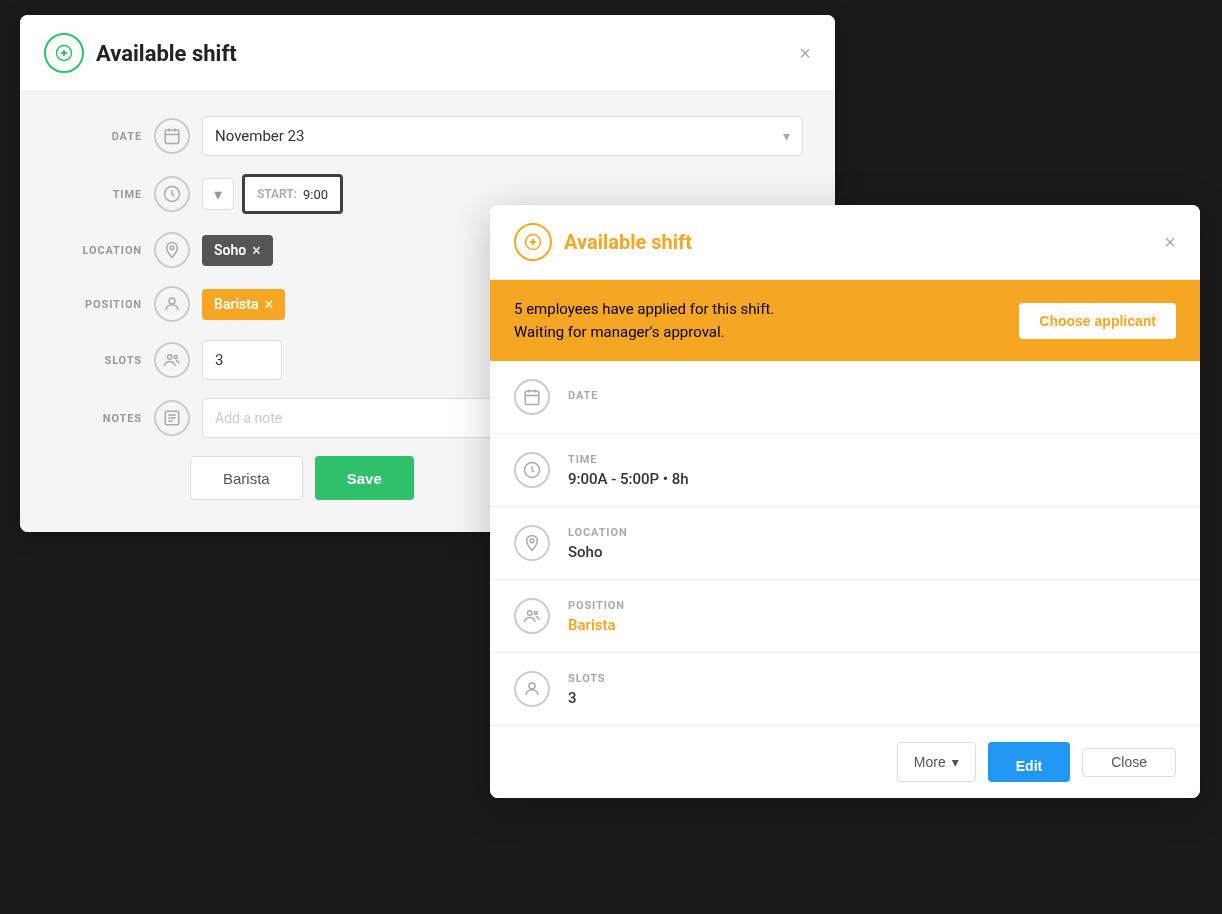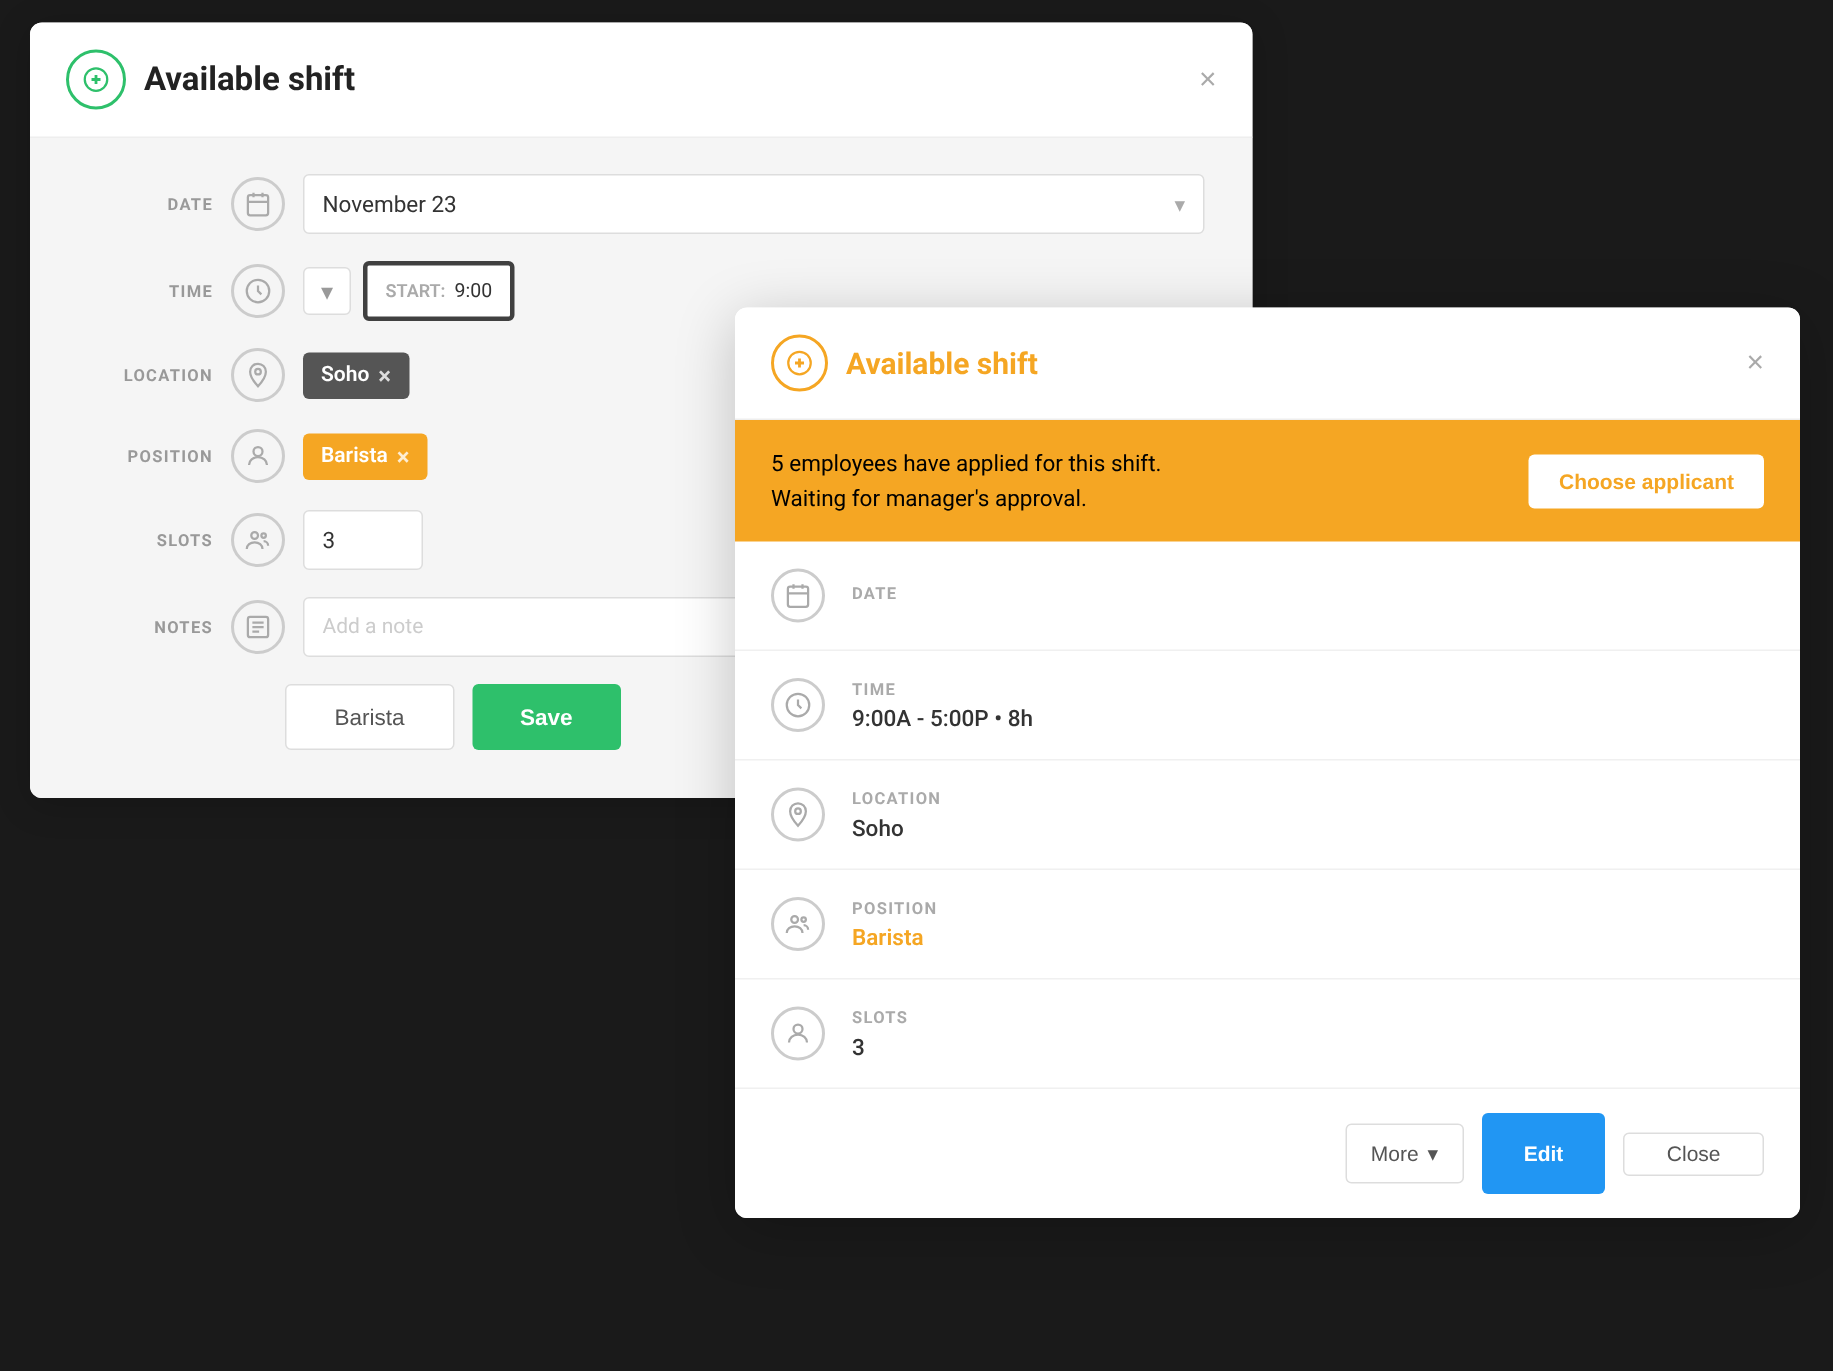--- a/index.html
+++ b/index.html
@@ -378,21 +378,21 @@
       border-radius: 4px;
       background: #fff;
       color: #555;
       font-size: 14px;
       cursor: pointer;
       display: flex;
       align-items: center;
       gap: 6px;
     }
     .btn-edit {
-      height: 54px;
+      height: 40px;
       padding: 16px 28px;
       border: none;
       border-radius: 4px;
       background: #2196f3;
       color: #fff;
       font-size: 14px;
       font-weight: 600;
       cursor: pointer;
     }
     .btn-close-footer {

